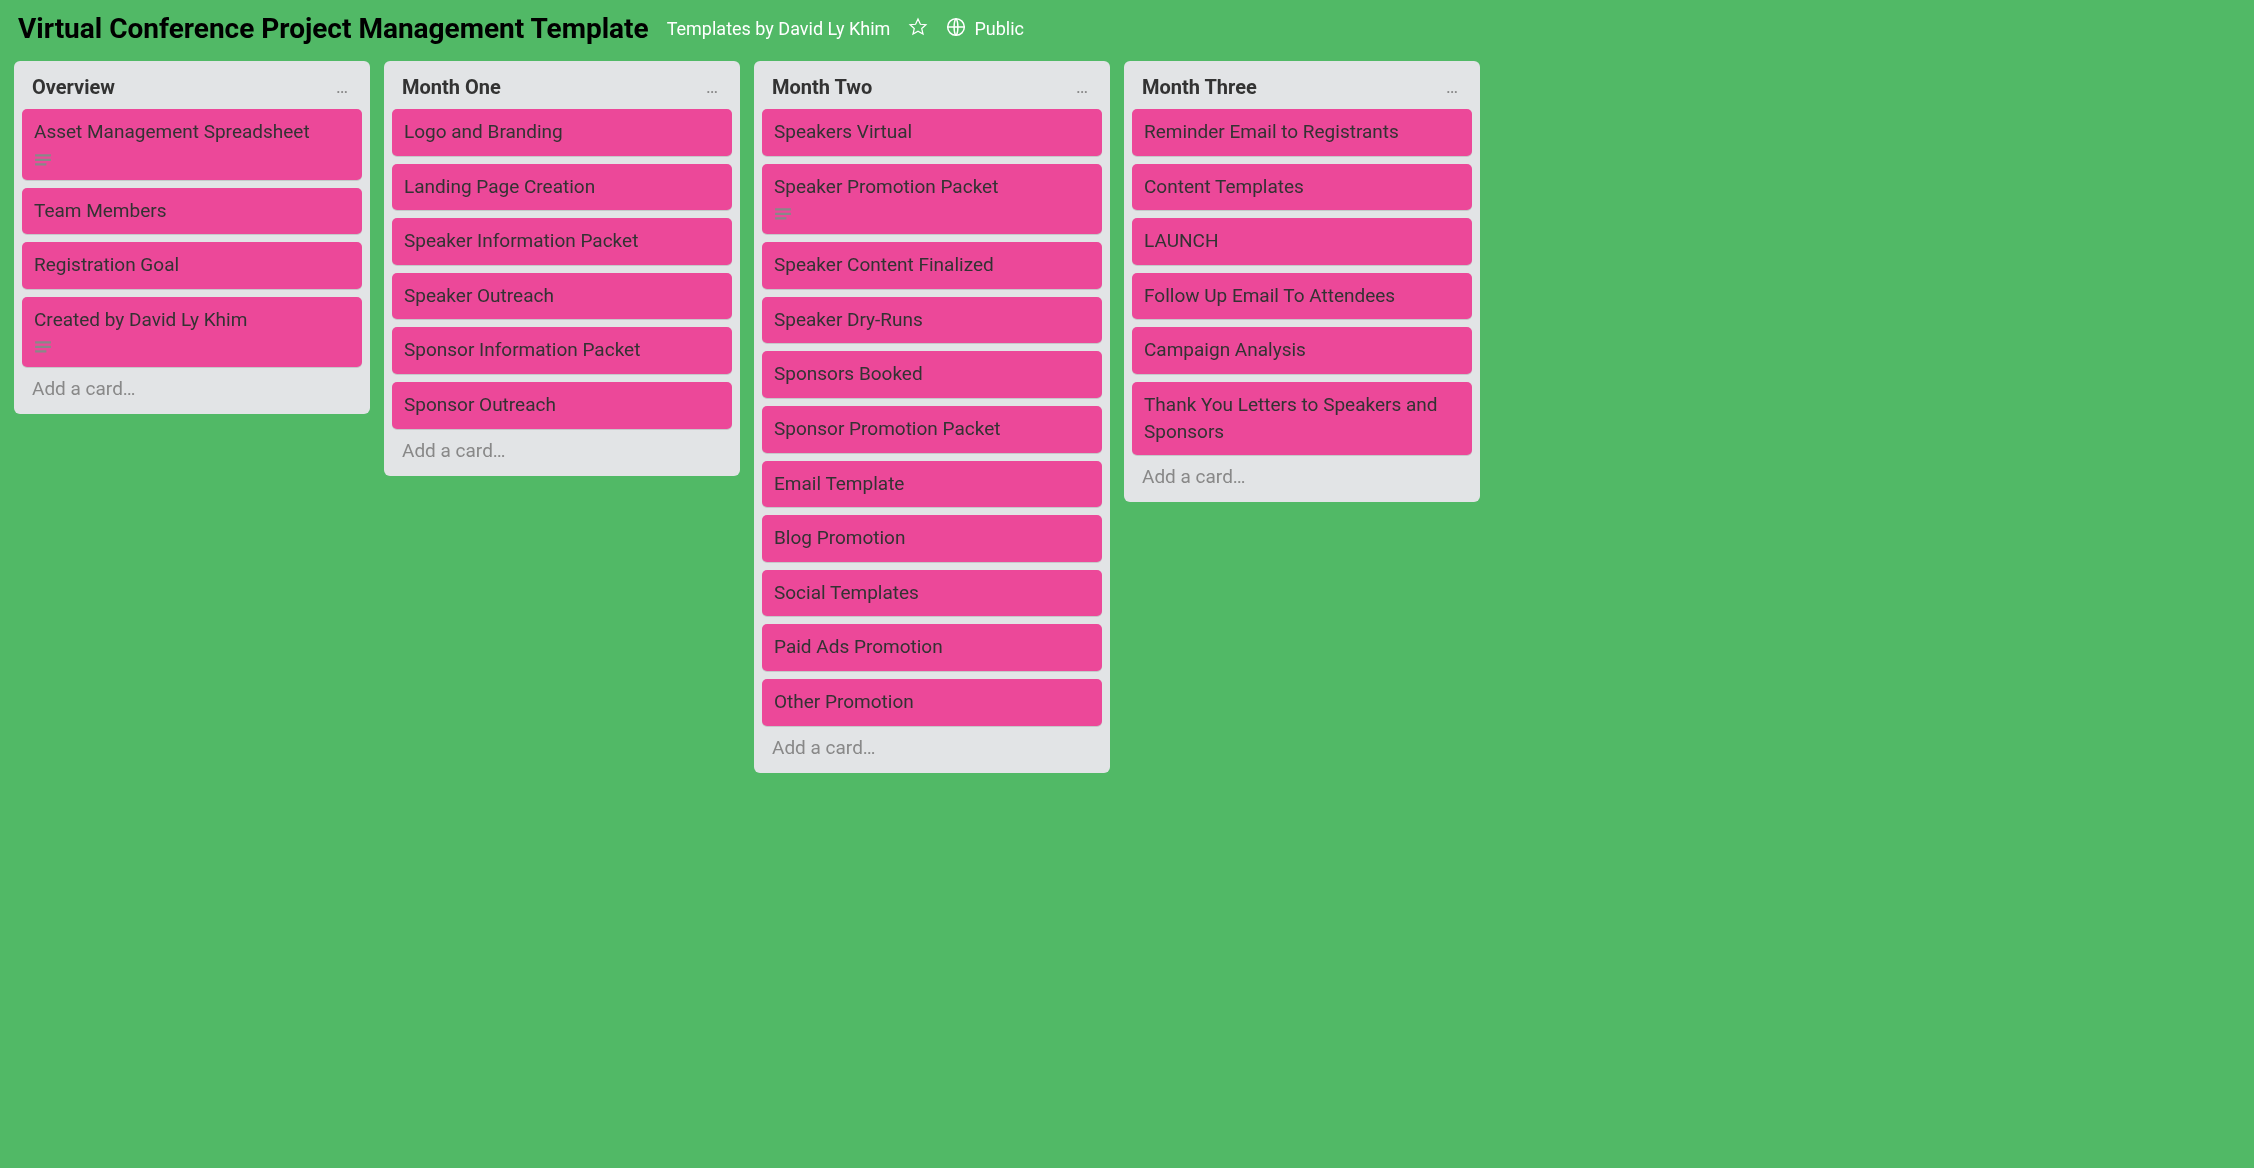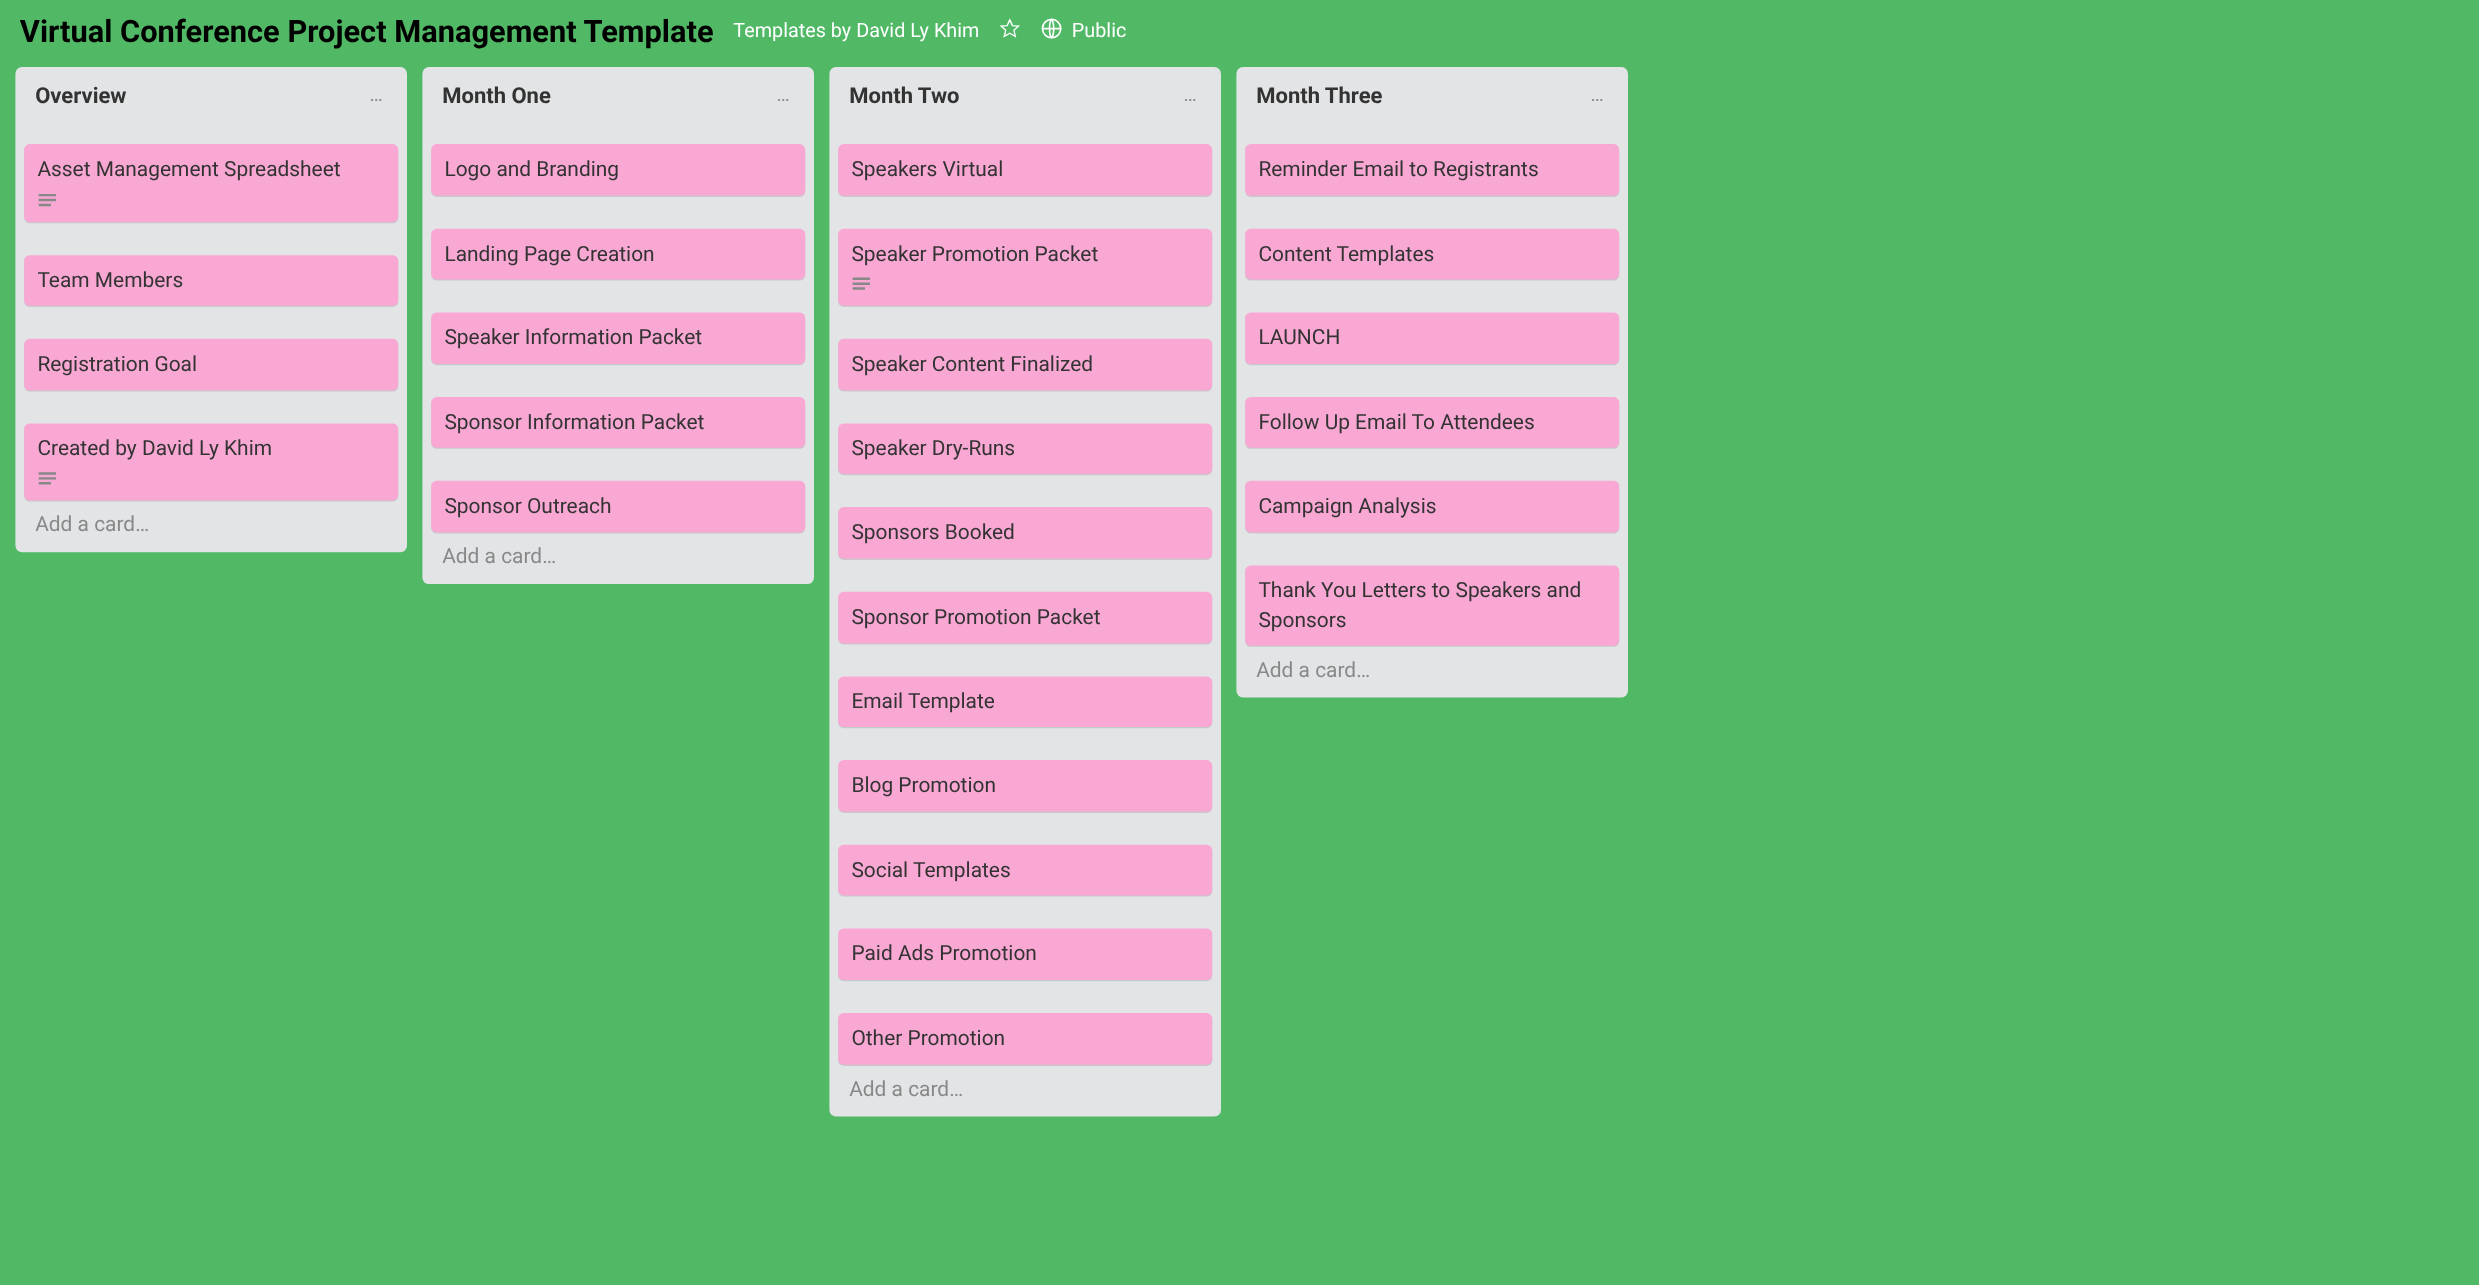--- a/index.html
+++ b/index.html
@@ -79,26 +79,25 @@
       line-height: 1;
       padding: 2px 4px;
       user-select: none;
     }
     .cards {
       display: flex;
       flex-direction: column;
       gap: 8px;
     }
     .card {
-      background-color: #f9a8d4;
+      background-color: #ec4899;
       border-radius: 5px;
       padding: 10px 12px 10px;
       box-shadow: 0 1px 0 rgba(0,0,0,0.12);
       cursor: pointer;
-      margin-top: 22px;
     }
     .card-title {
       font-size: 19px;
       color: #333;
       line-height: 1.4;
     }
     .card-badges {
       margin-top: 6px;
       display: flex;
       align-items: center;
@@ -179,20 +178,23 @@
         <div class="card">
           <div class="card-title">Logo and Branding</div>
         </div>
         <div class="card">
           <div class="card-title">Landing Page Creation</div>
         </div>
         <div class="card">
           <div class="card-title">Speaker Information Packet</div>
         </div>
         <div class="card">
+          <div class="card-title">Speaker Outreach</div>
+        </div>
+        <div class="card">
           <div class="card-title">Sponsor Information Packet</div>
         </div>
         <div class="card">
           <div class="card-title">Sponsor Outreach</div>
         </div>
       </div>
       <div class="add-card">Add a card…</div>
     </div>
     <div class="list">
       <div class="list-header">

